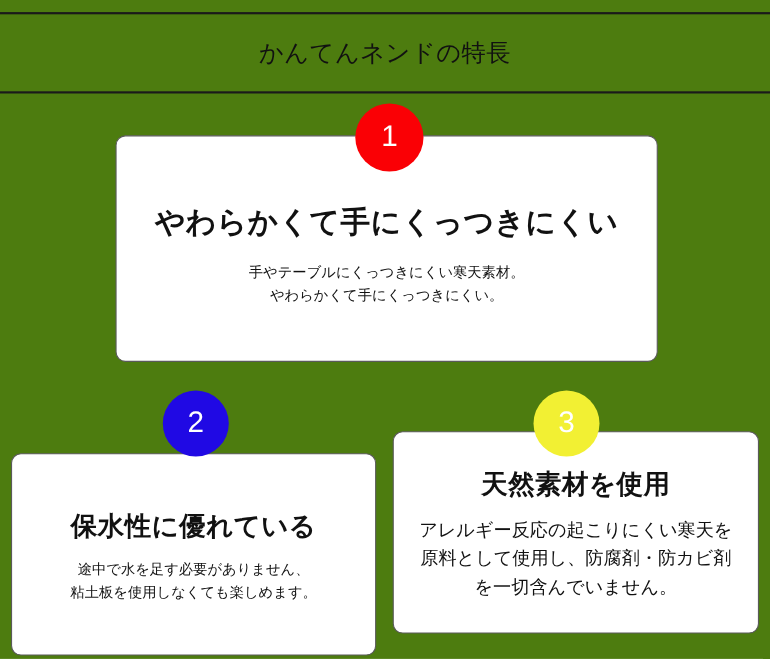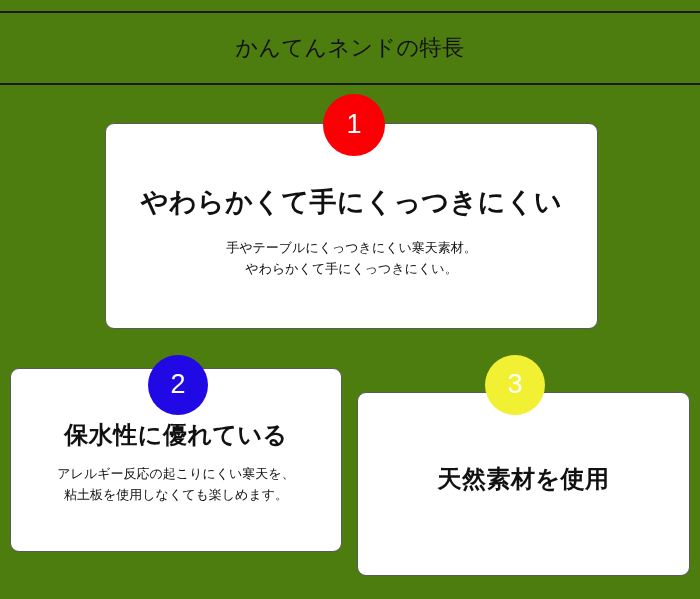--- a/index.html
+++ b/index.html
@@ -62,21 +62,21 @@
   }
 
   .card--one {
     left: 105px;
     top: 123px;
     width: 493px;
     height: 206px;
   }
   .card--two {
     left: 10px;
-    top: 368px;
+    top: 412px;
     width: 332px;
     height: 184px;
   }
   .card--three {
     left: 357px;
     top: 392px;
     width: 333px;
     height: 184px;
   }
 
@@ -176,25 +176,30 @@
       <span class="line">やわらかくて手にくっつきにくい。</span>
     </div>
   </div>
 
   <div class="badge badge--two" style="background: rgb(32, 9, 228); color: rgb(255, 255, 255);">
     <span style="color: rgb(255, 255, 255);">2</span>
   </div>
   <div class="card card--two" style="border-color: rgb(90, 90, 90);">
     <div class="card-heading">保水性に優れている</div>
     <div class="card-body">
-      <span class="line">アレルギー反応の起こりにくい寒天を、</span>
+      <span class="line">途中で水を足す必要がありません、</span>
       <span class="line">粘土板を使用しなくても楽しめます。</span>
     </div>
   </div>
 
   <div class="badge badge--three" style="background: rgb(242, 240, 51); color: rgb(255, 255, 255);">
     <span style="color: rgb(255, 255, 255);">3</span>
   </div>
   <div class="card card--three" style="border-color: rgb(90, 90, 90);">
     <div class="card-heading">天然素材を使用</div>
+    <div class="card-body">
+      <span class="line">アレルギー反応の起こりにくい寒天を</span>
+      <span class="line">原料として使用し、防腐剤・防カビ剤</span>
+      <span class="line">を一切含んでいません。</span>
+    </div>
   </div>
 
 </div>
 
 </body></html>

